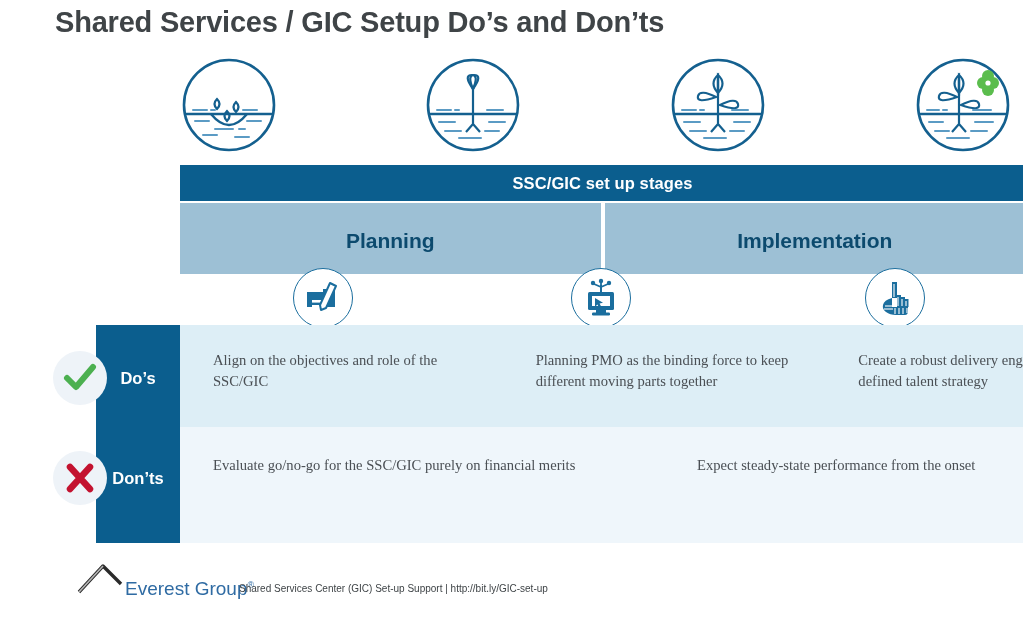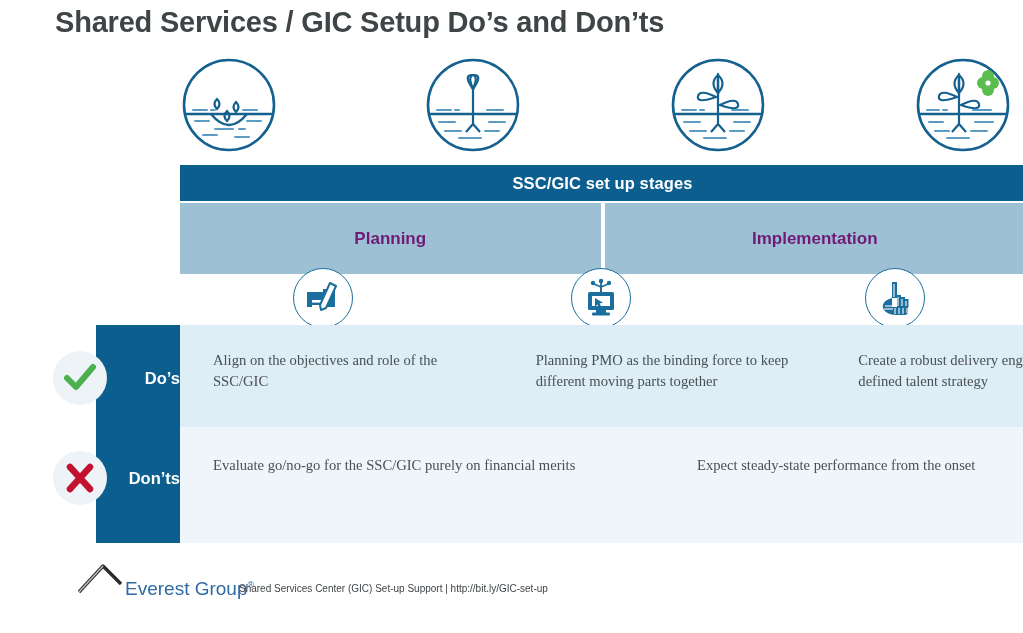--- a/index.html
+++ b/index.html
@@ -80,22 +80,22 @@
     background: #9dc0d5;
     flex: 1 1 0;
     position: relative;
   }
   .stage-cell-label {
     position: absolute;
     left: 0;
     right: 0;
     top: 26px;
     text-align: center;
-    color: #701a75;
-    font-size: 17px;
+    color: #0c4a6e;
+    font-size: 21px;
     font-weight: bold;
   }
 
   
   .stage-icon {
     position: absolute;
     top: 268px;
     width: 60px;
     height: 60px;
     border-radius: 50%;
@@ -117,21 +117,21 @@
     left: 53px;
     top: 325px;
     width: 84px;
     height: 218px;
     background: #0b5e8e;
   }
   .row-label {
     position: absolute;
     left: 0;
     width: 84px;
-    text-align: right;
+    text-align: center;
     color: #ffffff;
     font-size: 16.5px;
     font-weight: bold;
   }
   #row-label-dos   { top: 44px; }
   #row-label-donts { top: 144px; }
 
   .marker-badge {
     position: absolute;
     left: 10px;

